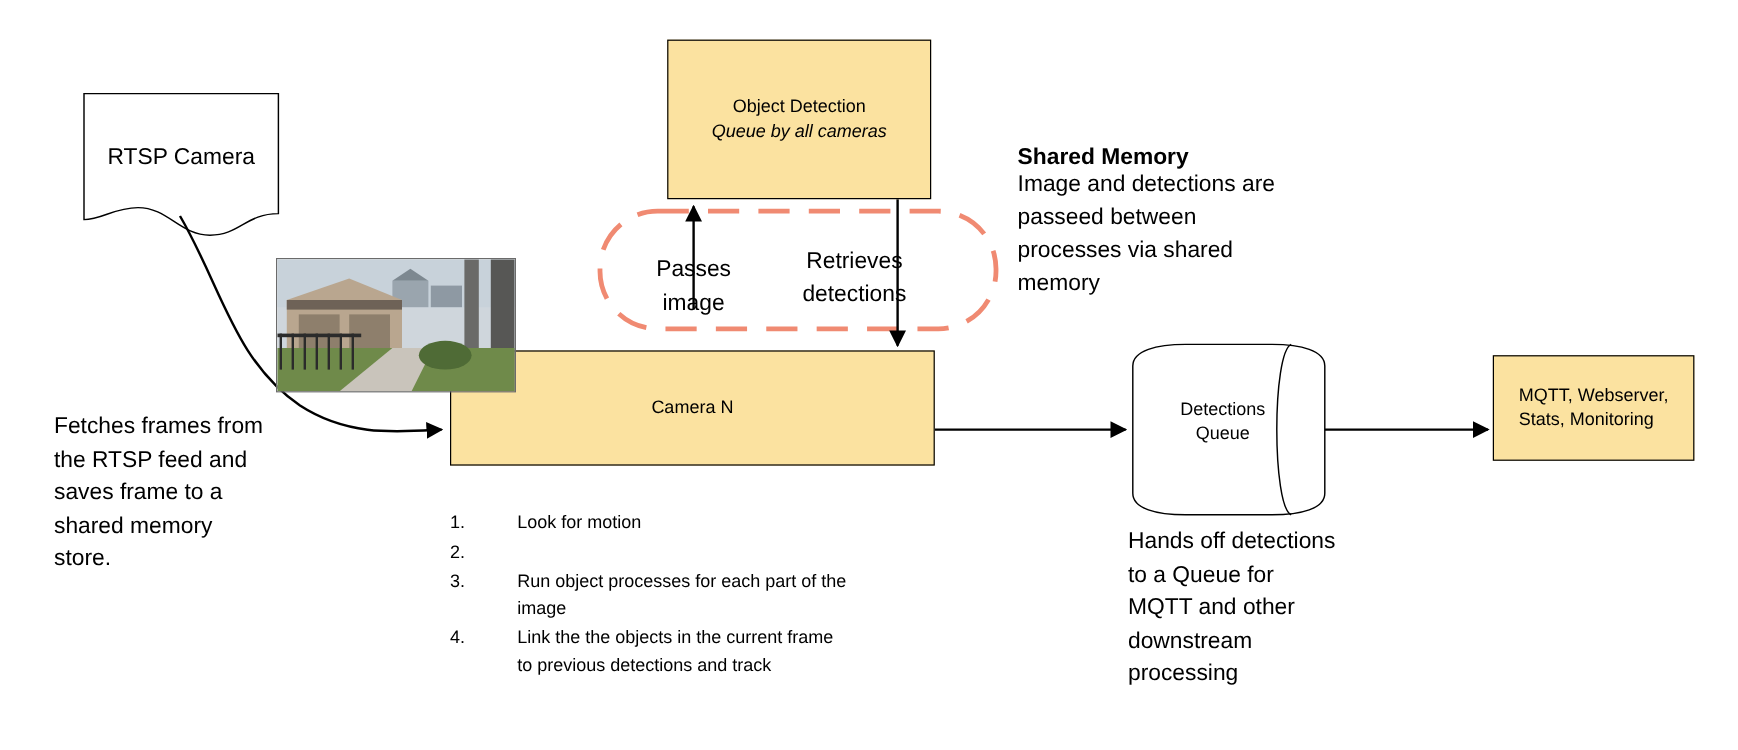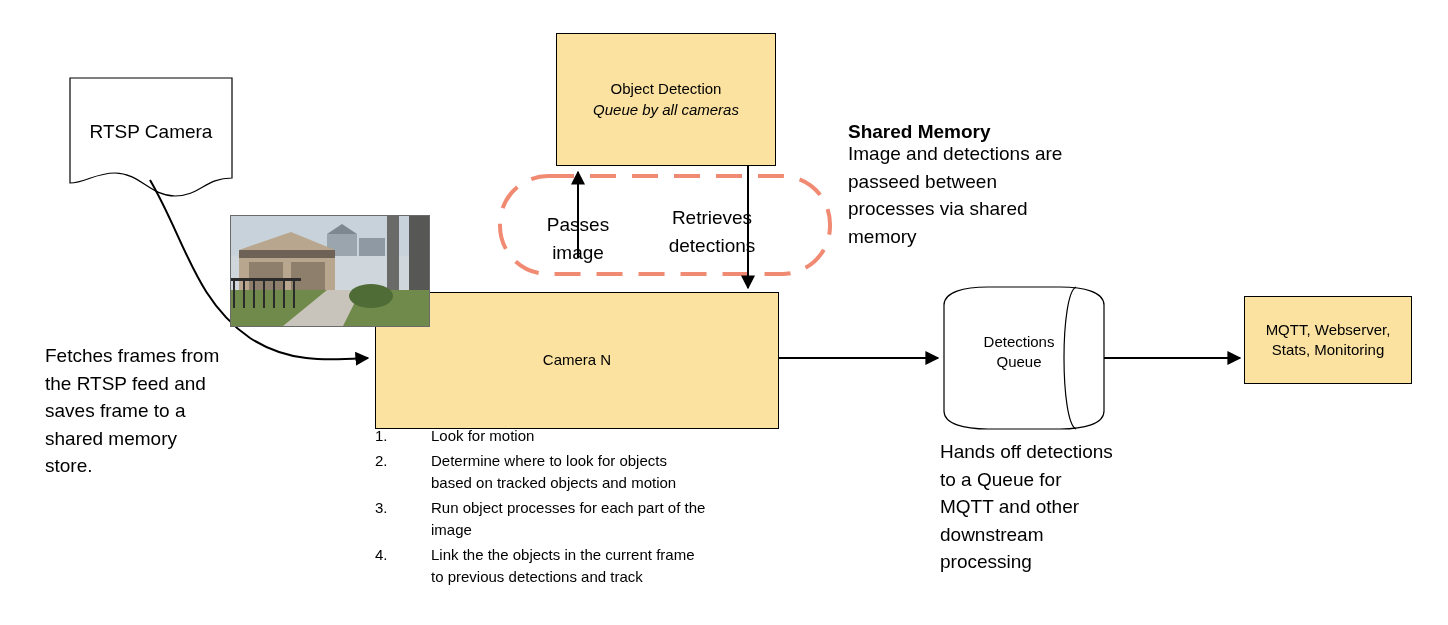--- a/index.html
+++ b/index.html
@@ -20,21 +20,20 @@
     position: absolute;
     box-sizing: border-box;
   }
   .box {
     background: #fbe2a0;
     border: 1px solid #000000;
     display: flex;
     flex-direction: column;
     align-items: center;
     justify-content: center;
-    text-align: center;
     font-size: 15px;
     line-height: 1.35;
   }
   .box .sub {
     font-style: italic;
   }
   .label-text {
     position: absolute;
     font-size: 19px;
     line-height: 1.45;
@@ -118,21 +117,21 @@
     </g>
   </svg>
 
   <div class="label-text center-text" style="left:70px; top:118px; width:162px;">RTSP Camera</div>
 
   <div class="node box" style="left:556px; top:33px; width:220px; height:133px;">
     <div>Object Detection</div>
     <div class="sub">Queue by all cameras</div>
   </div>
 
-  <div class="node box" style="left:375px; top:292px; width:404px; height:137px;">
+  <div class="node box" style="left:375px; top:292px; width:404px; height:96px;">
     <div>Camera N</div>
   </div>
 
   <div class="node box" style="left:1244px; top:296px; width:168px; height:88px;">
     <div style="white-space:pre-line;">MQTT, Webserver,
 Stats, Monitoring</div>
   </div>
 
   <div class="cyl-label" style="left:944px; top:332px; width:150px; white-space:pre-line;">Detections
 Queue</div>
@@ -195,22 +194,20 @@
     </svg>
   </div>
 
   <div class="list" style="left:375px; top:425px; width:420px;">
     <div class="list-row">
       <div class="list-num">1.</div>
       <div class="list-body" style="white-space:pre-line;">Look for motion</div>
     </div>
     <div class="list-row">
       <div class="list-num">2.</div>
-      <div class="list-body" style="white-space:pre-line;">Determine where to look for objects
-based on tracked objects and motion</div>
     </div>
     <div class="list-row">
       <div class="list-num">3.</div>
       <div class="list-body" style="white-space:pre-line;">Run object processes for each part of the
 image</div>
     </div>
     <div class="list-row">
       <div class="list-num">4.</div>
       <div class="list-body" style="white-space:pre-line;">Link the the objects in the current frame
 to previous detections and track</div>

